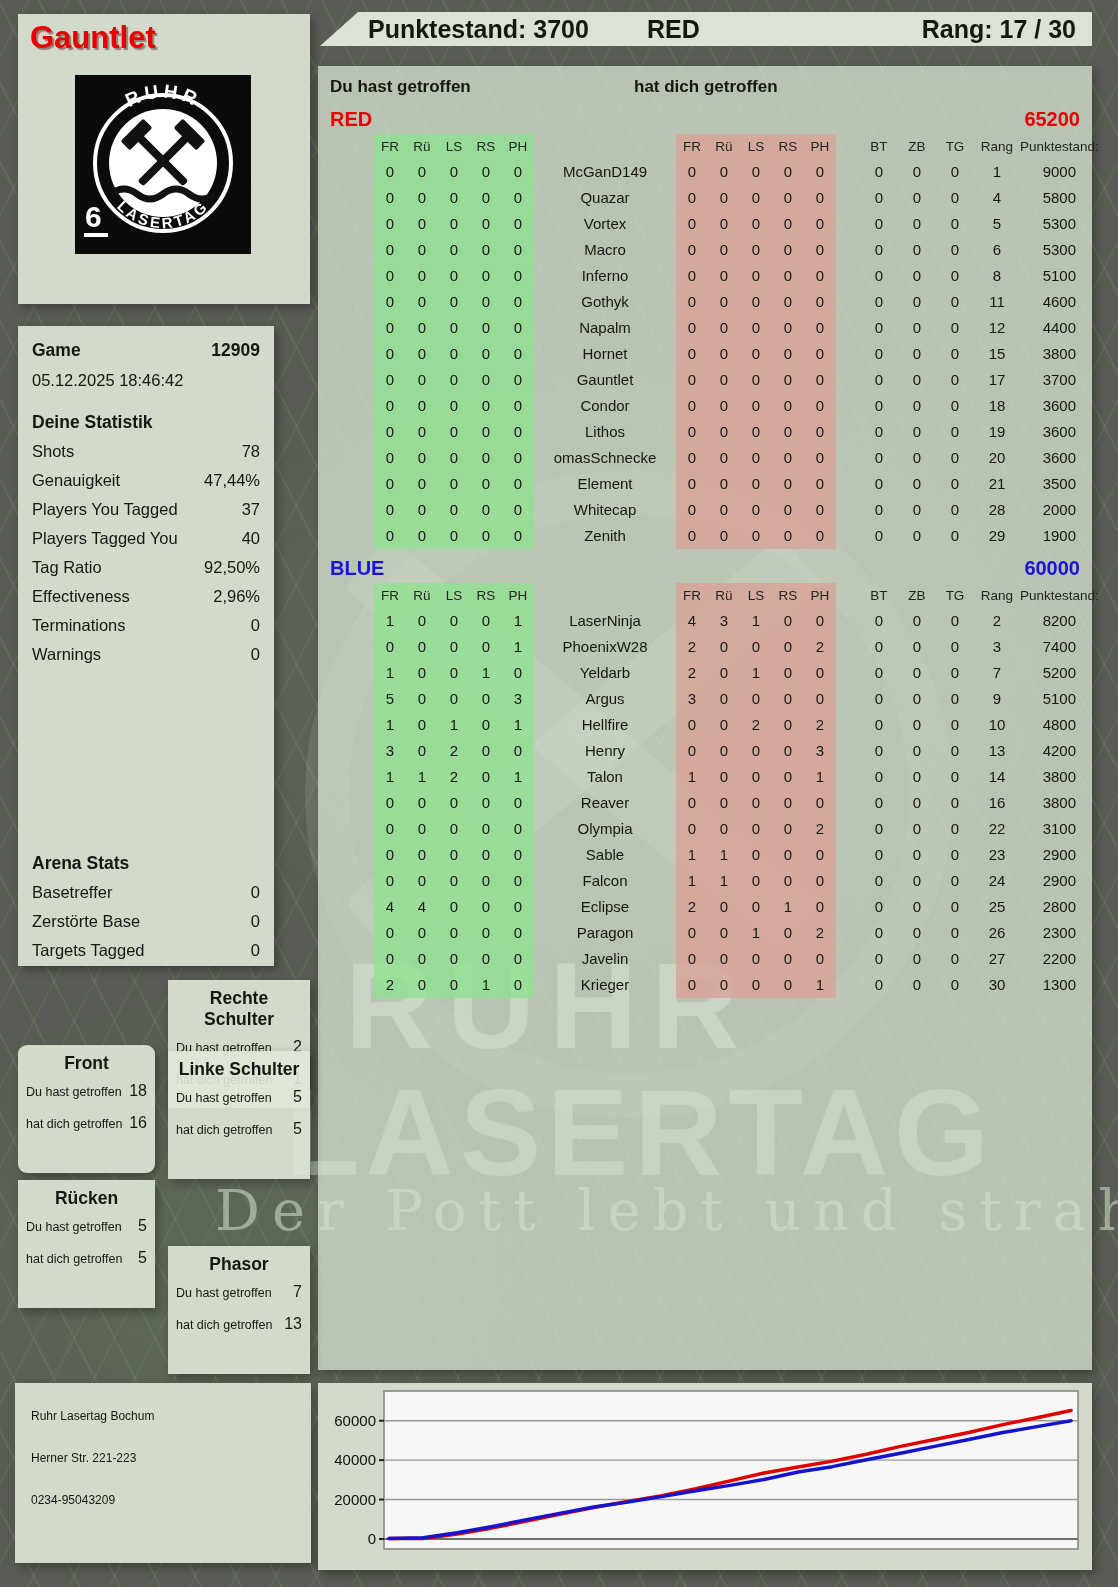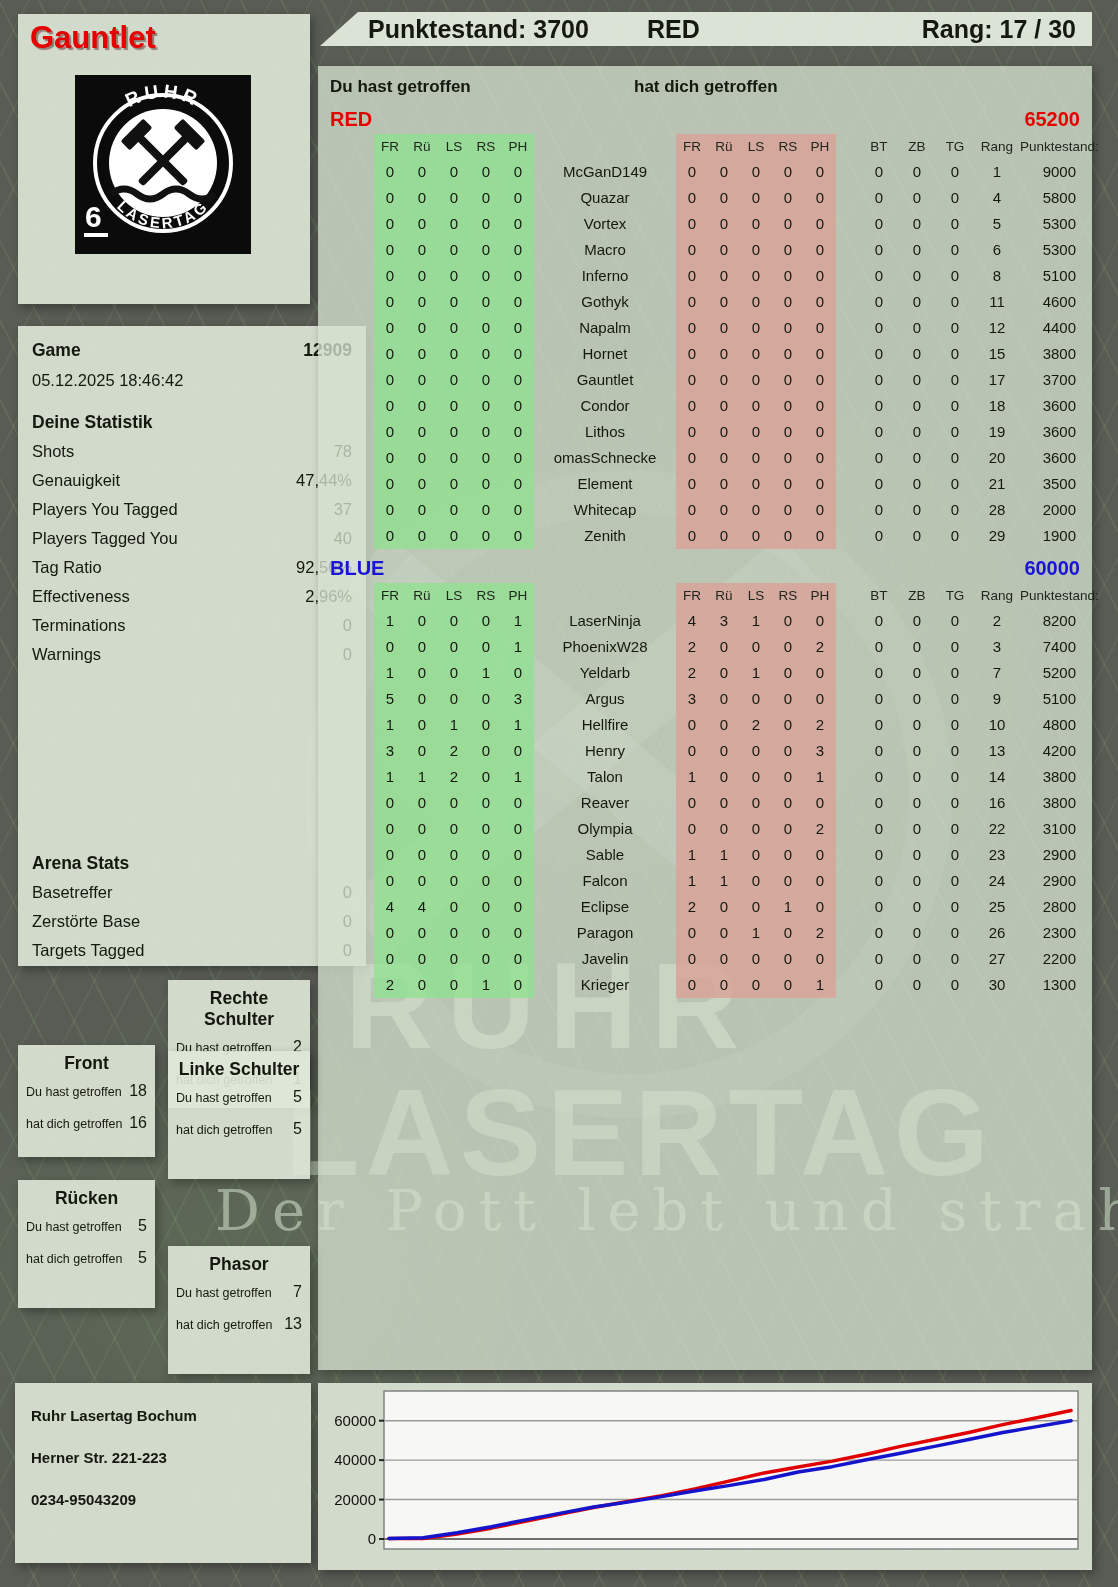--- a/index.html
+++ b/index.html
@@ -24,21 +24,21 @@
   .wm-ruhr{left:345px;top:945px;font-size:122px;letter-spacing:14px;}
   .wm-lasertag{left:285px;top:1072px;font-size:122px;letter-spacing:6px;color:rgba(228,242,222,0.45);}
   .wm-slogan{left:215px;top:1178px;font-size:56px;letter-spacing:12px;color:rgba(224,240,218,0.5);
     font-family:"DejaVu Serif","Liberation Serif",serif;font-weight:normal;white-space:nowrap;}
   
   .panel{position:absolute;z-index:1;background:rgba(223,232,216,0.90);box-shadow:3px 4px 9px rgba(0,0,0,0.30);}
   .panel-title{left:18px;top:14px;width:292px;height:290px;}
   .player-title{position:absolute;left:12px;top:6px;font-size:31px;font-weight:bold;color:#e60000;
     text-shadow:2px 2px 1px rgba(70,10,10,0.45);}
   .logo{position:absolute;left:57px;top:61px;width:176px;height:179px;}
-  .panel-stats{left:18px;top:326px;width:348px;height:640px;padding:0;}
+  .panel-stats{left:18px;top:326px;width:256px;height:640px;padding:0;}
   .stats-inner{position:absolute;left:14px;right:14px;top:10px;}
   .srow{display:flex;justify-content:space-between;font-size:16.5px;line-height:29px;}
   .srow .lab{white-space:nowrap;}
   .srow.bold, .sec-title{font-weight:bold;font-size:17.5px;}
   .sec-title{line-height:30px;}
   .plain{font-size:16.5px;line-height:30px;}
   .gap1{height:12px;}
   .arena{position:absolute;left:14px;right:14px;top:522px;}
   
   .panel-head{left:320px;top:12px;width:772px;height:34px;background:rgba(226,234,220,0.95);
@@ -57,28 +57,28 @@
   .grid-row span{text-align:center;}
   .grid-row .name{text-align:center;white-space:nowrap;overflow:hidden;}
   .grid-row .score{text-align:right;padding-right:4px;}
   .cg{background:rgba(141,226,141,0.75);}
   .cp{background:rgba(219,160,150,0.78);}
   
   .bp{padding:6px 8px;box-sizing:border-box;}
   .bp .bp-title{text-align:center;font-weight:bold;font-size:17.5px;margin:2px 0 8px 0;}
   .bp .bprow{display:flex;justify-content:space-between;align-items:baseline;margin:0 0 14px 0;}
   .bp .bprow .bl{font-size:12.5px;} .bp .bprow .bv{font-size:16px;}
-  .bp-front{left:18px;top:1045px;width:137px;height:112px;}
+  .bp-front{left:18px;top:1045px;width:137px;height:128px;border-radius:9px;}
   .bp-ruecken{left:18px;top:1180px;width:137px;height:128px;}
   .bp-rechte{left:168px;top:980px;width:142px;height:128px;}
   .bp-linke{left:168px;top:1051px;width:142px;height:128px;}
   .bp-phasor{left:168px;top:1246px;width:142px;height:128px;}
   
   .panel-addr{left:15px;top:1383px;width:296px;height:180px;padding:12px 16px;box-sizing:border-box;}
-  .addr-line{font-size:15px;line-height:42px;white-space:nowrap;font-weight:bold;}
+  .addr-line{font-size:12px;line-height:42px;white-space:nowrap;}
   
   .panel-chart{left:318px;top:1383px;width:774px;height:187px;}
 </style>
 </head>
 <body>
 
 <div class="wm wm-ring"></div>
 <div class="wm wm-bar a"></div>
 <div class="wm wm-bar b"></div>
 <div class="wm wm-word wm-ruhr">RUHR</div>

